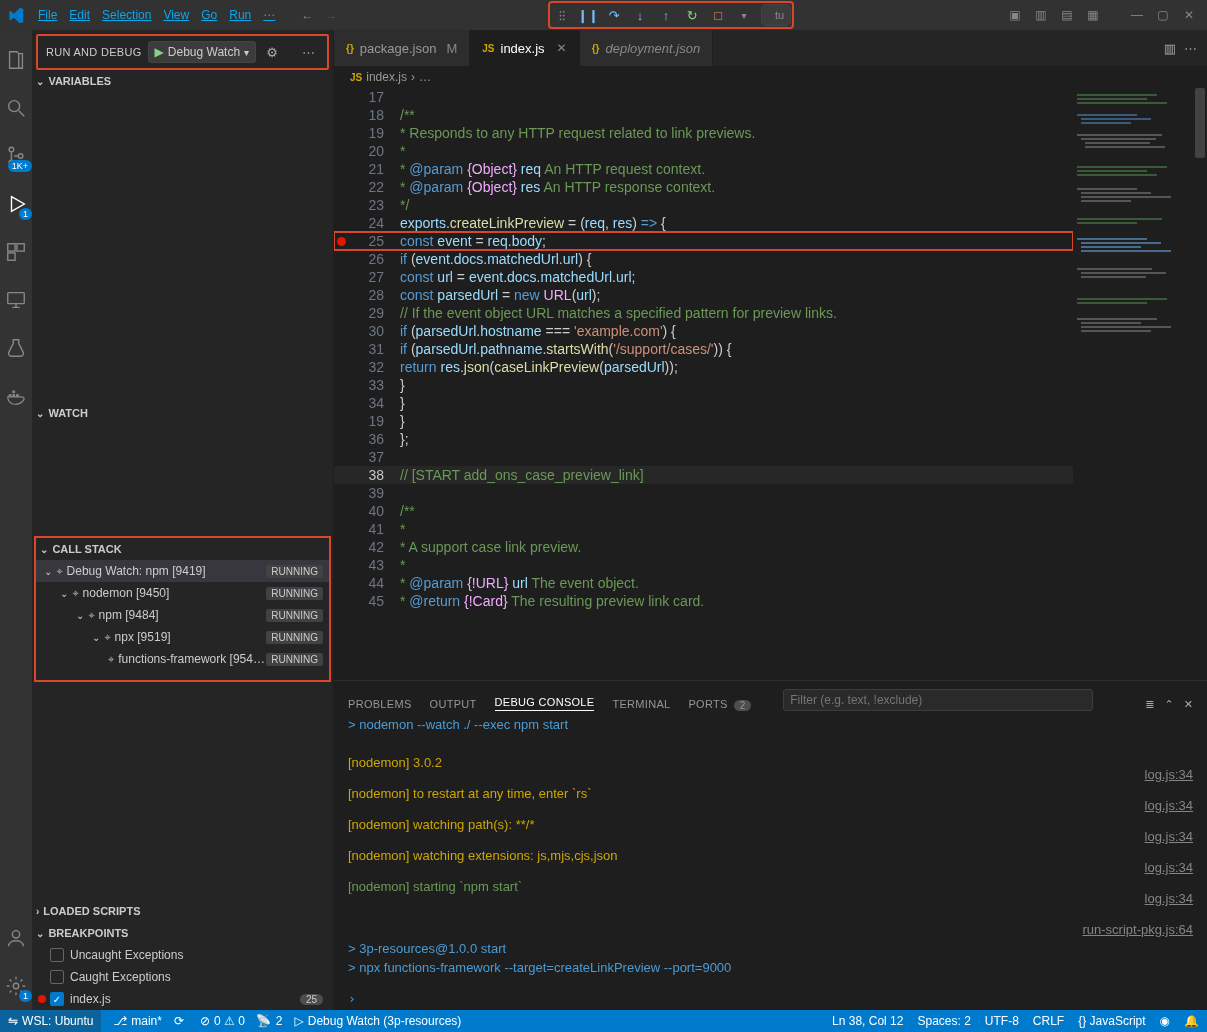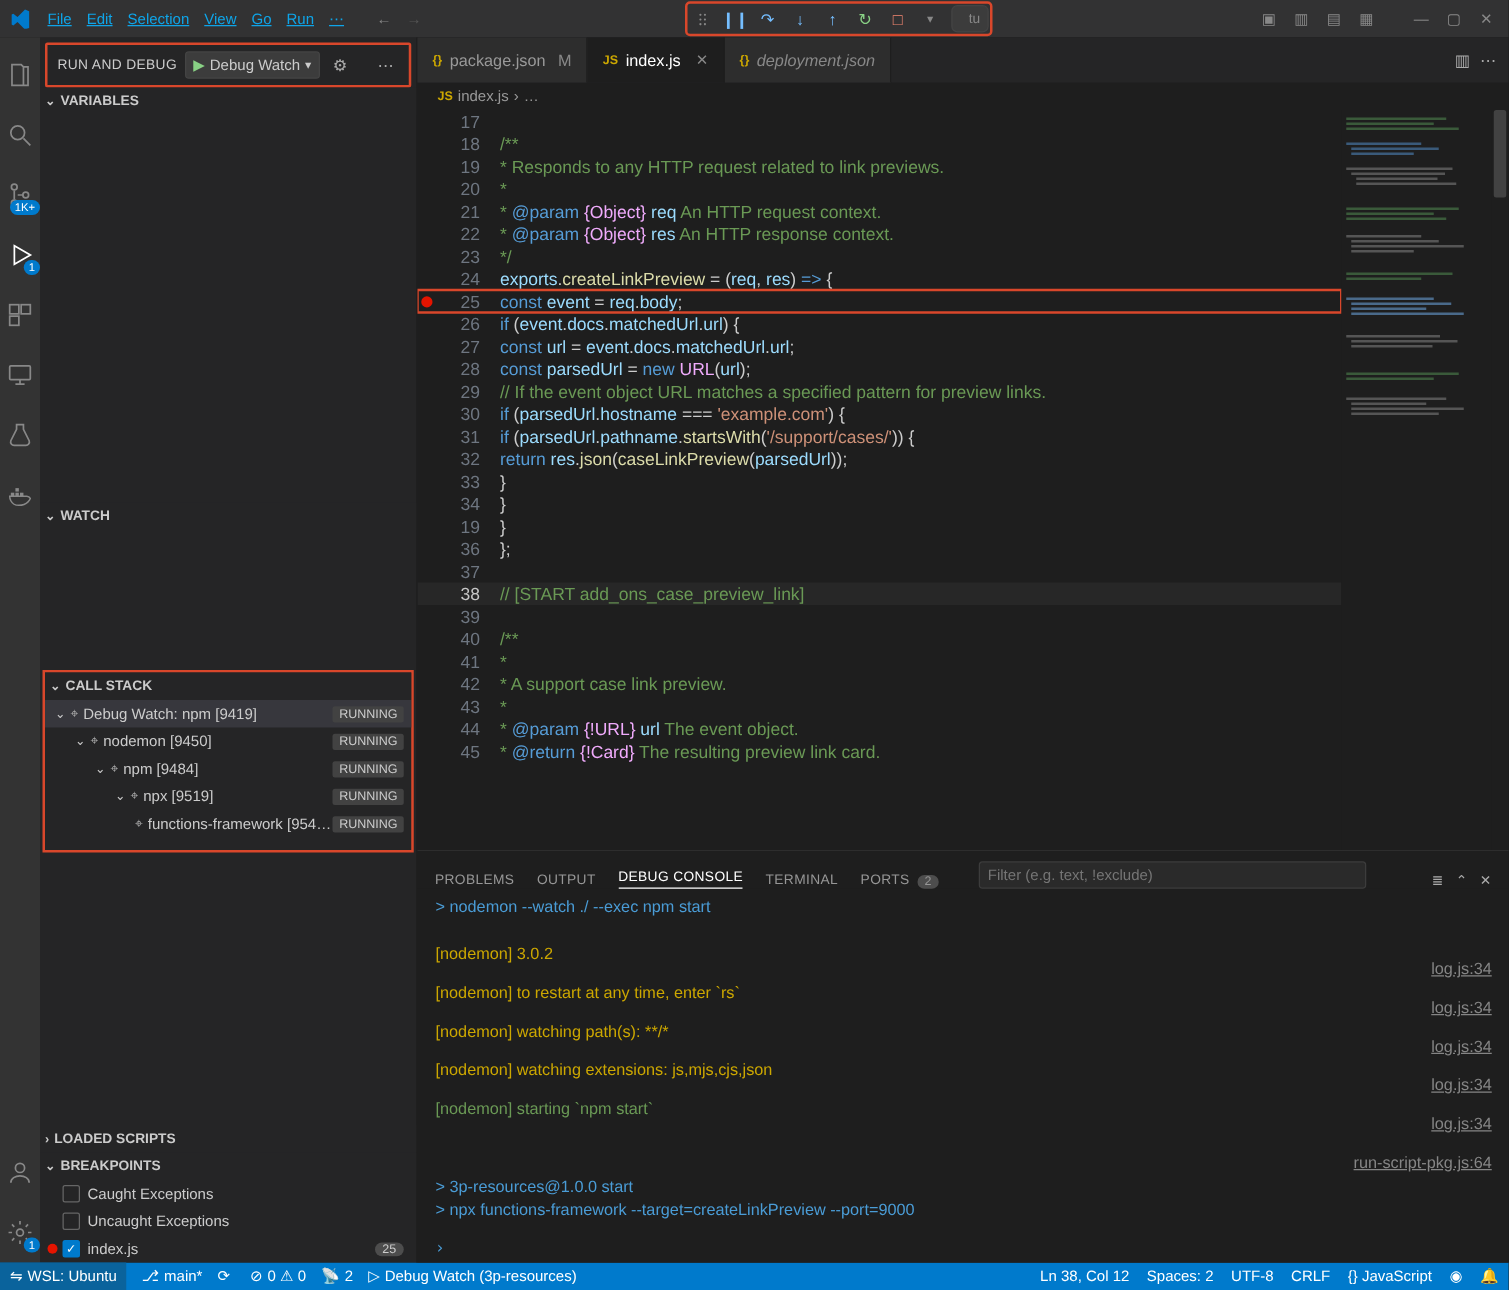--- a/index.html
+++ b/index.html
@@ -308,25 +308,25 @@
         <span class="chev">›</span>
         <span>LOADED SCRIPTS</span>
       </div>
     <div class="section-header">
         <span class="chev">⌄</span>
         <span>BREAKPOINTS</span>
       </div>
     <div id="bp-body">
         <div class="bp-row">
           <span class="bp-check unchecked"></span>
-          <span>Caught Exceptions</span>
+          <span>Uncaught Exceptions</span>
         </div>
         <div class="bp-row">
           <span class="bp-check unchecked"></span>
-          <span>Uncaught Exceptions</span>
+          <span>Caught Exceptions</span>
         </div>
         <div class="bp-row">
           <span class="bp-dot"></span>
           <span class="bp-check">✓</span>
           <span>index.js</span>
           <span class="bp-count">25</span>
         </div>
       </div>
   </div>
 

